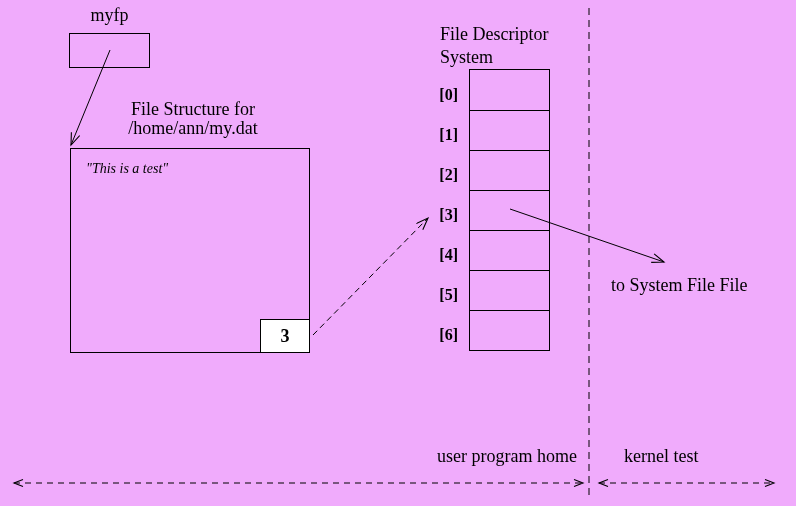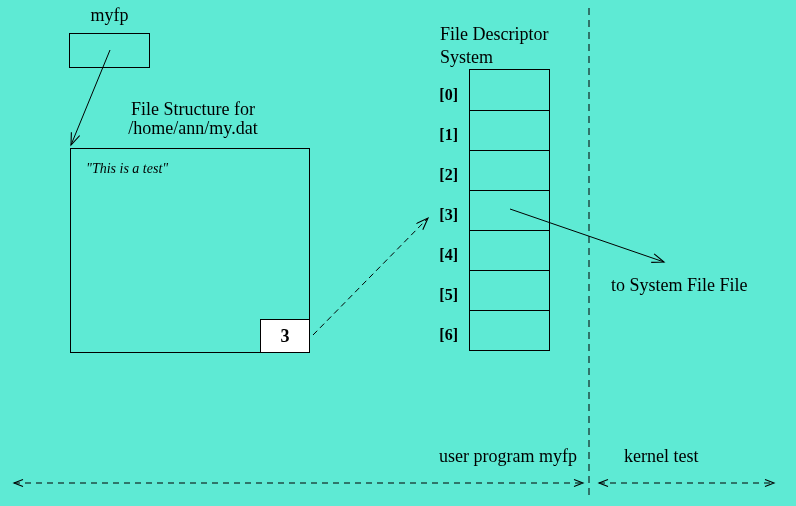--- a/index.html
+++ b/index.html
@@ -1,20 +1,20 @@
 <!DOCTYPE html>
 <html><head>
 <meta charset="utf-8">
 <style>
   html, body { margin: 0; padding: 0; background: #ffffff; }
   .canvas {
     position: relative;
     width: 796px;
     height: 506px;
-    background: #5eead4;
+    background: #f0abfc;
     color: #000000;
     font-family: "Liberation Serif", serif;
     overflow: hidden;
   }
   .overlay {
     position: absolute;
     left: 0; top: 0;
     width: 796px; height: 506px;
   }
   .txt { position: absolute; white-space: nowrap; }
@@ -157,16 +157,16 @@
       <div class="fd-slot-label">[5]</div>
       <div class="fd-cell"></div>
     </div>
     <div class="fd-row">
       <div class="fd-slot-label">[6]</div>
       <div class="fd-cell"></div>
     </div>
   </div>
 
   <div class="txt sft-label">to System File File</div>
-  <div class="txt upa-label">user program myfp</div>
+  <div class="txt upa-label">user program home</div>
   <div class="txt ka-label">kernel test</div>
 
 </div>
 
 </body></html>

